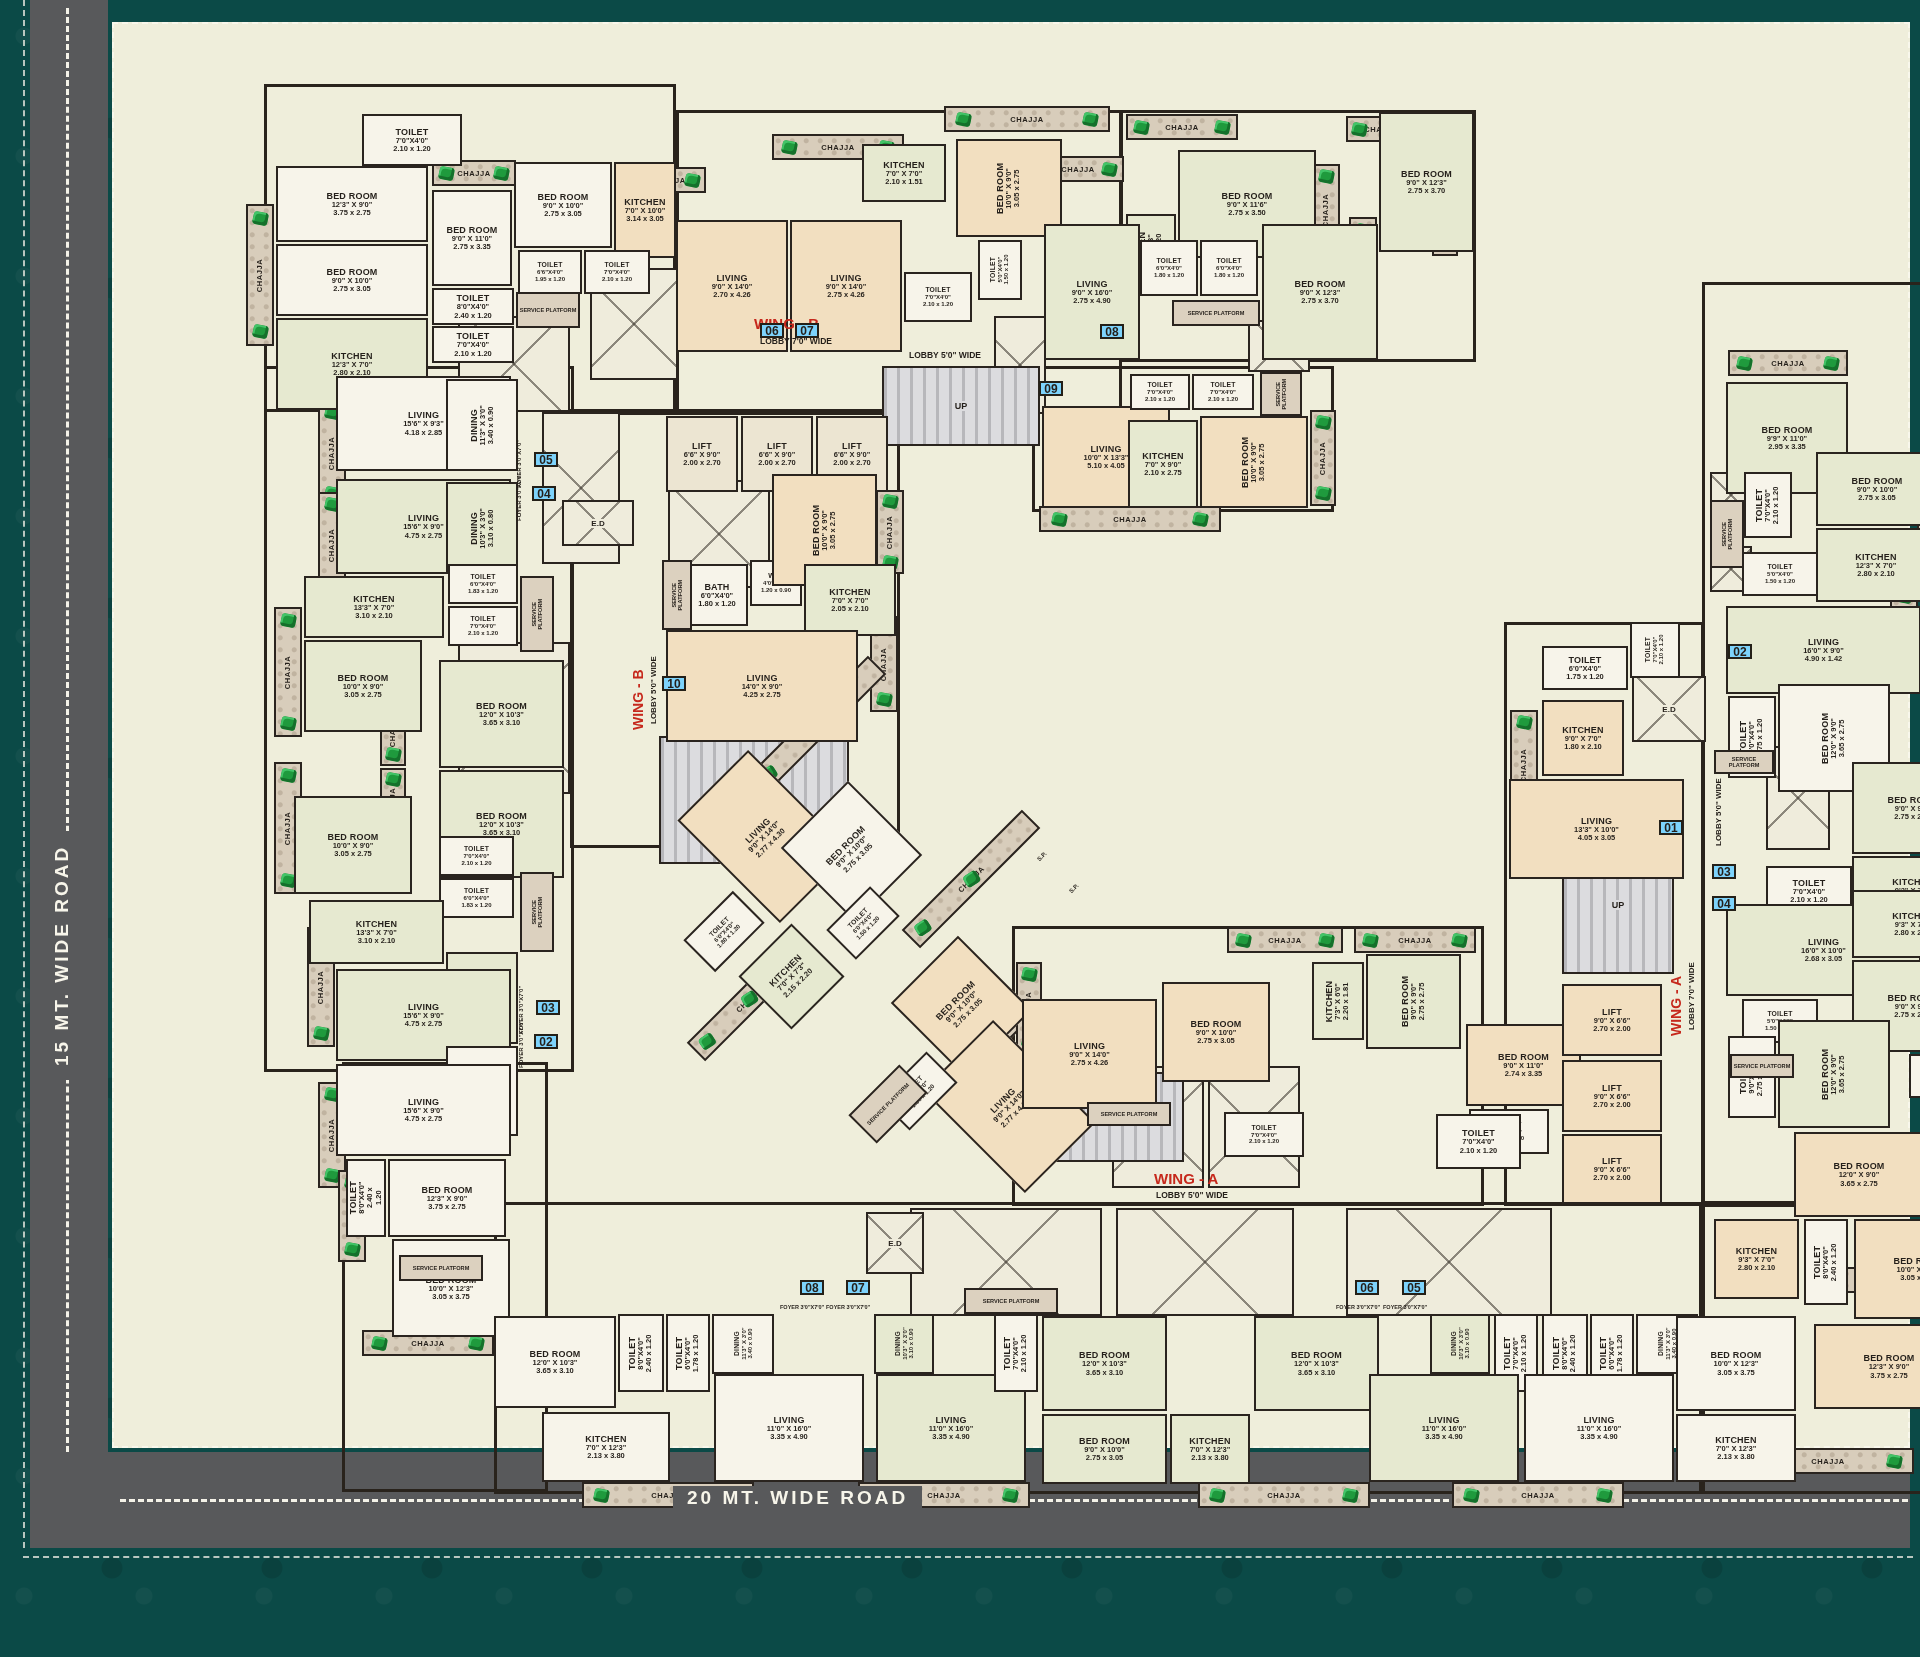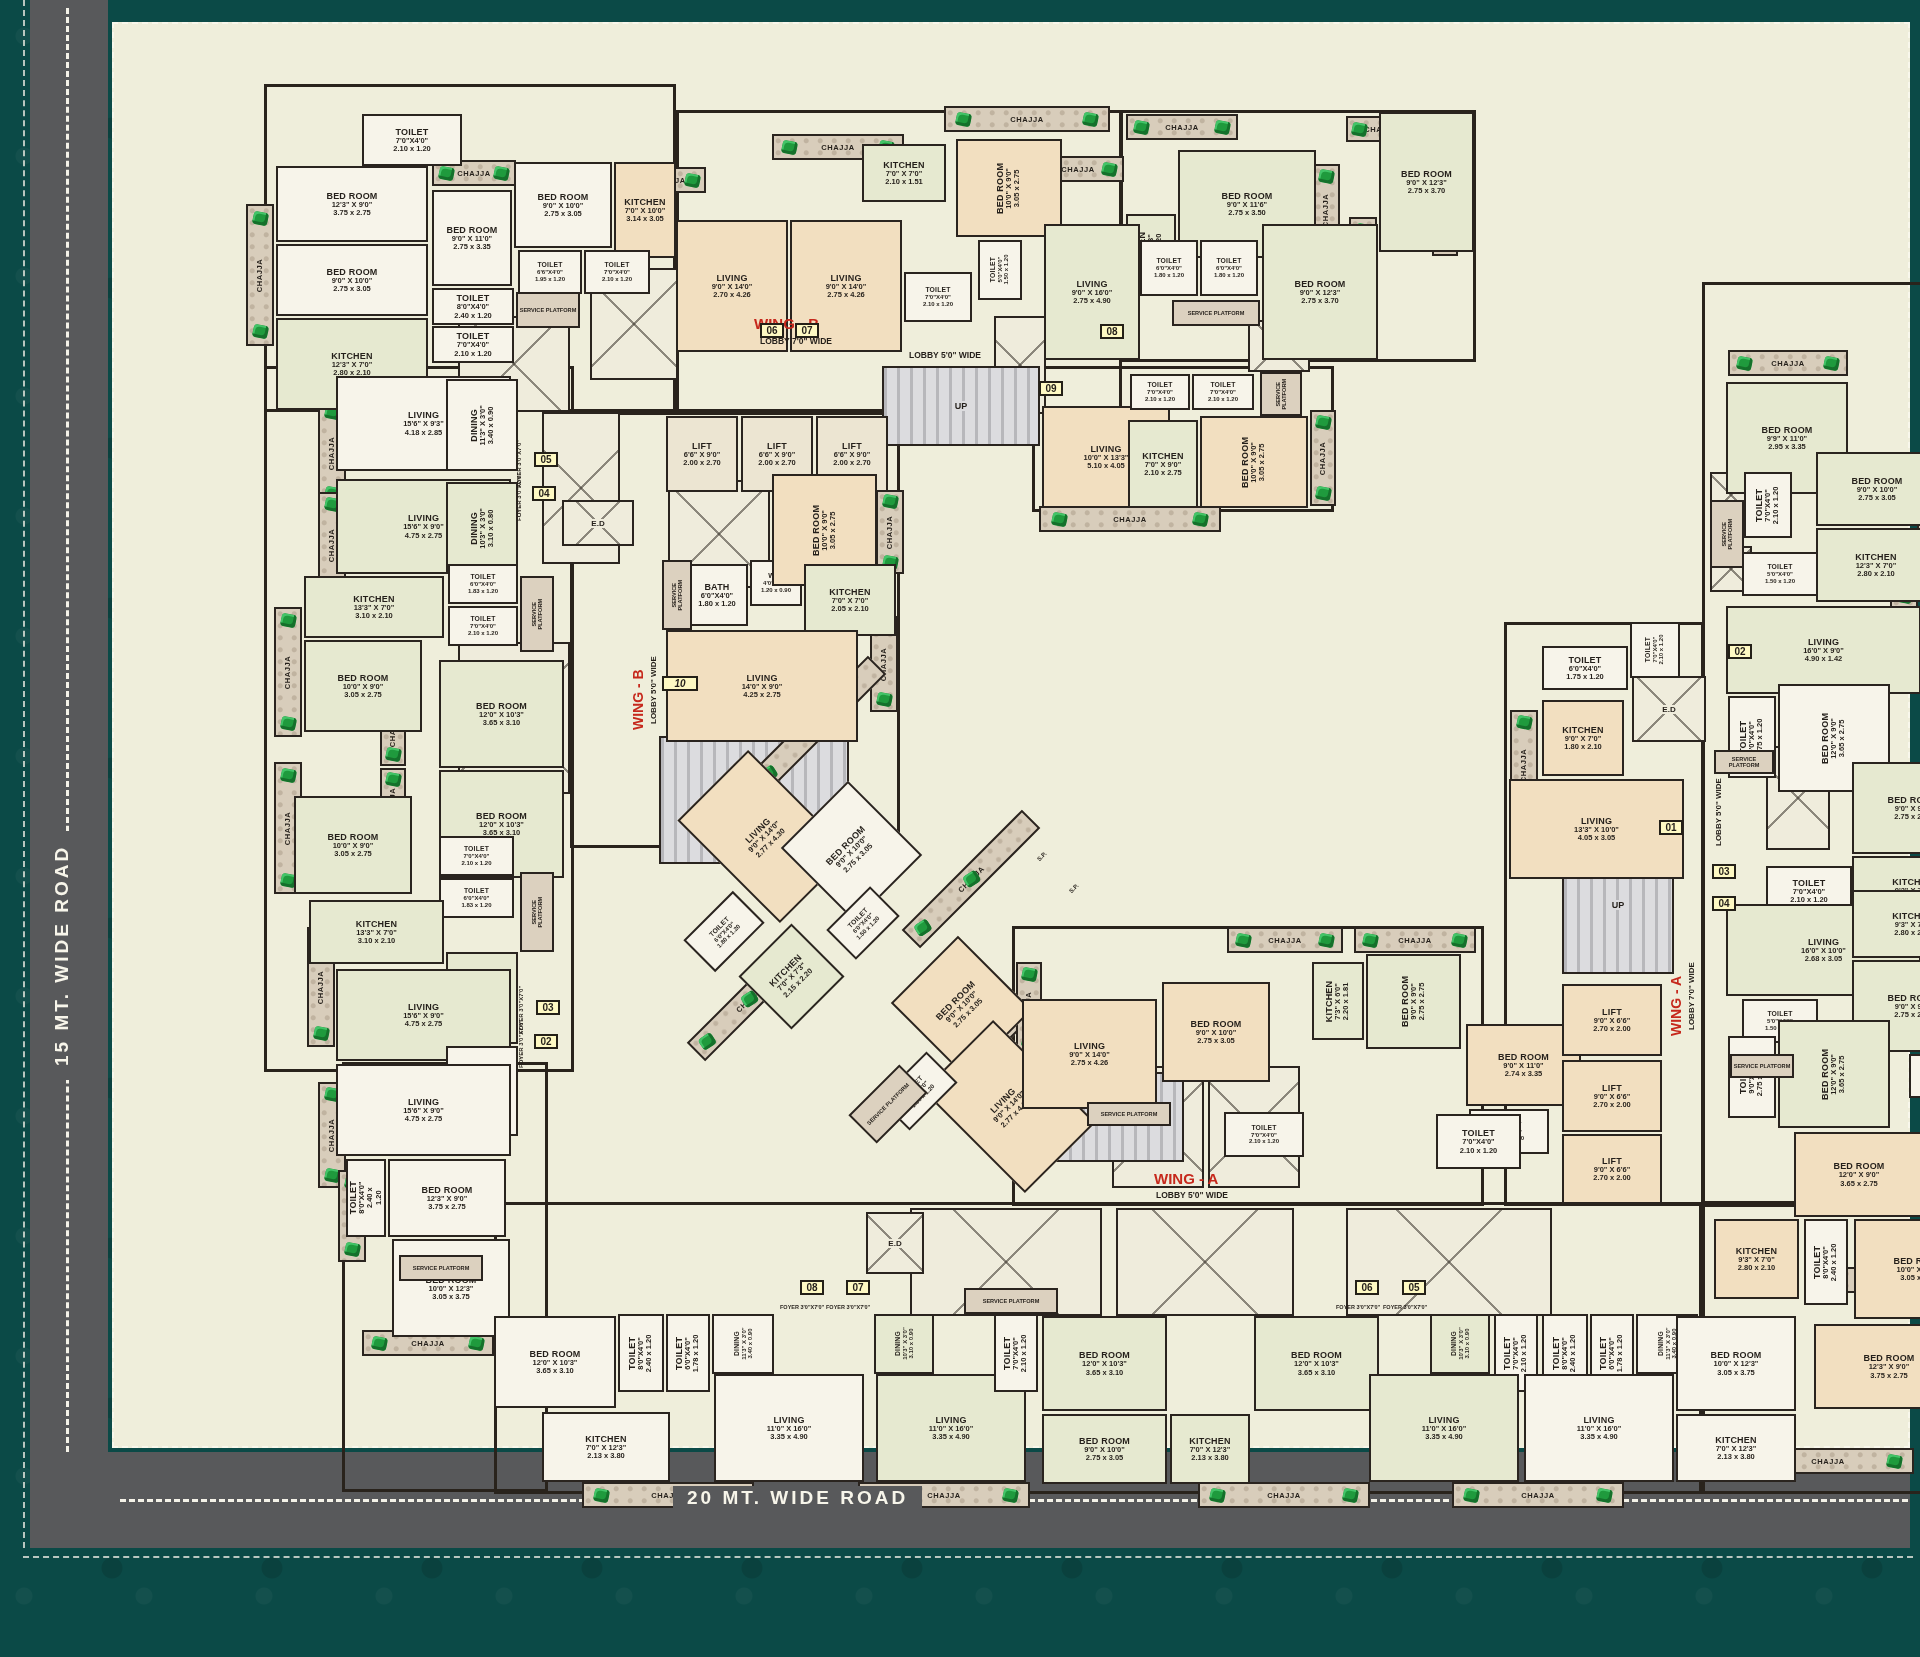--- a/index.html
+++ b/index.html
@@ -49,22 +49,22 @@
     #efecdc;display:flex;align-items:center;justify-content:center;}
   .core .cx{font-size:8px;font-weight:bold;color:#241f1a;background:#efecdc;padding:0 2px;}
   .stairs{position:absolute;border:2px solid #2a241f;box-sizing:border-box;
     background:repeating-linear-gradient(90deg,#b7b7bb 0 3px,#dcdcdf 3px 13px);
     display:flex;align-items:center;justify-content:center;}
   .stairs .cx{font-size:9px;font-weight:bold;color:#241f1a;background:#dcdcdf;padding:0 3px;}
   .lbl{position:absolute;font-weight:bold;white-space:nowrap;}
   .c-red{color:#c6281c}.c-dark{color:#241f1a}
   .c-wht{color:#f7f5ea;background:#58595b;padding:1px 14px;letter-spacing:3px;}
   .rot{transform-origin:left top;}
-  .num{position:absolute;width:24px;height:15px;border:2px solid #242018;background:#fef9c3;
-    font-size:10px;font-weight:bold;color:#241f1a;display:flex;align-items:center;justify-content:center;box-sizing:border-box;}
+  .num{position:absolute;width:24px;height:15px;border:2px solid #242018;background:#7dd3fc;
+    font-size:12px;font-weight:bold;color:#241f1a;display:flex;align-items:center;justify-content:center;box-sizing:border-box;}
 </style>
 </head>
 <body>
 
 <div id="stage">
 
   <div class="road" style="left:30px;top:0;width:78px;height:1548px"></div>
   <div class="road" style="left:30px;top:1452px;width:1880px;height:96px"></div>
   <div class="dashline dv" style="left:66px;top:8px;height:1444px"></div>
   <div class="dashline dh" style="left:120px;top:1499px;width:1788px"></div>
@@ -1283,21 +1283,21 @@
       <div class="lbl c-dark" style="left: 666px; top: 1280px; font-size: 5.5px;">FOYER 3'0"X7'0"</div>
       <div class="lbl c-dark" style="left: 712px; top: 1280px; font-size: 5.5px;">FOYER 3'0"X7'0"</div>
       <div class="lbl c-dark" style="left: 1222px; top: 1280px; font-size: 5.5px;">FOYER 3'0"X7'0"</div>
       <div class="lbl c-dark" style="left: 1269px; top: 1280px; font-size: 5.5px;">FOYER 3'0"X7'0"</div>
       <div class="lbl c-dark rot" style="left: 922px; top: 834px; font-size: 6px; transform: rotate(-45deg);">S.P.</div>
       <div class="lbl c-dark rot" style="left: 954px; top: 866px; font-size: 6px; transform: rotate(-45deg);">S.P.</div>
       <div class="num" style="left: 646px; top: 299px; width: 24px; height: 15px;">06</div>
       <div class="num" style="left: 681px; top: 299px; width: 24px; height: 15px;">07</div>
       <div class="num" style="left: 986px; top: 300px; width: 24px; height: 15px;">08</div>
       <div class="num" style="left: 925px; top: 357px; width: 24px; height: 15px;">09</div>
-      <div class="num" style="left: 548px; top: 652px; width: 36px; height: 15px; font-style: italic;">10</div>
+      <div class="num" style="left: 548px; top: 652px; width: 24px; height: 15px;">10</div>
       <div class="num" style="left: 420px; top: 428px; width: 24px; height: 15px;">05</div>
       <div class="num" style="left: 418px; top: 462px; width: 24px; height: 15px;">04</div>
       <div class="num" style="left: 422px; top: 976px; width: 24px; height: 15px;">03</div>
       <div class="num" style="left: 420px; top: 1010px; width: 24px; height: 15px;">02</div>
       <div class="num" style="left: 1545px; top: 796px; width: 24px; height: 15px;">01</div>
       <div class="num" style="left: 1614px; top: 620px; width: 24px; height: 15px;">02</div>
       <div class="num" style="left: 1598px; top: 840px; width: 24px; height: 15px;">03</div>
       <div class="num" style="left: 1598px; top: 872px; width: 24px; height: 15px;">04</div>
       <div class="num" style="left: 686px; top: 1256px; width: 24px; height: 15px;">08</div>
       <div class="num" style="left: 732px; top: 1256px; width: 24px; height: 15px;">07</div>

